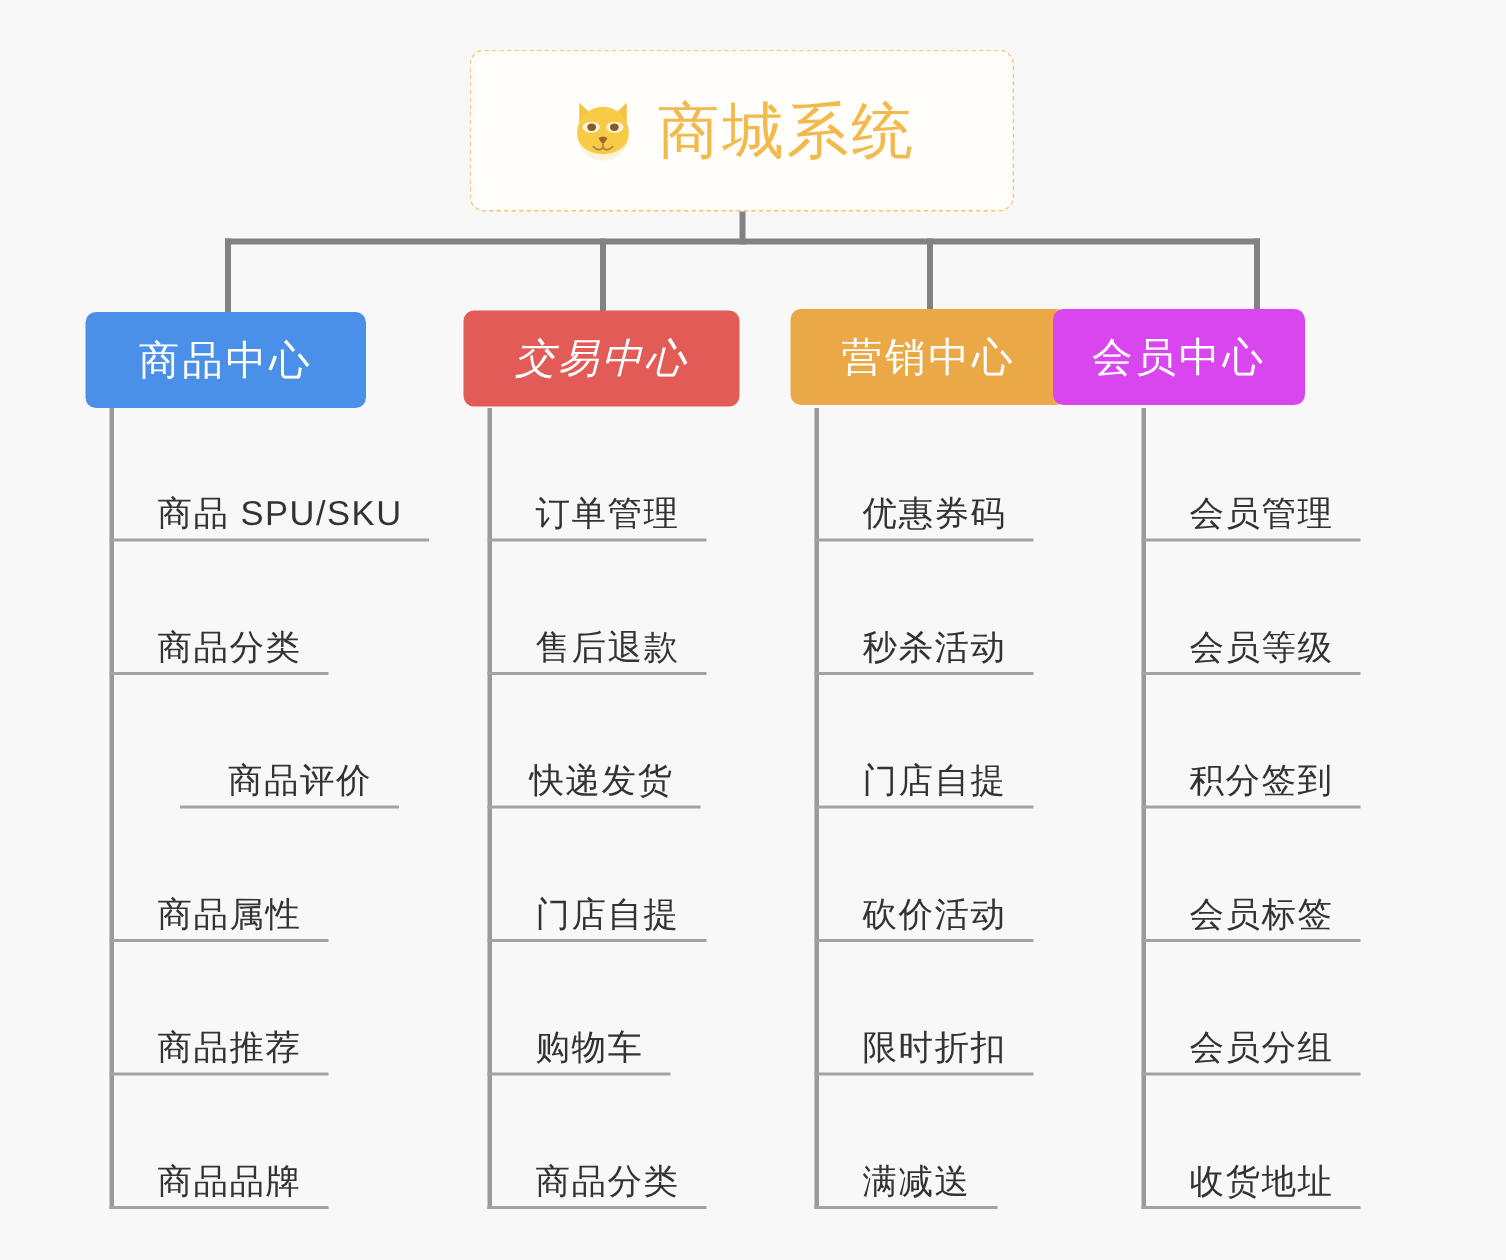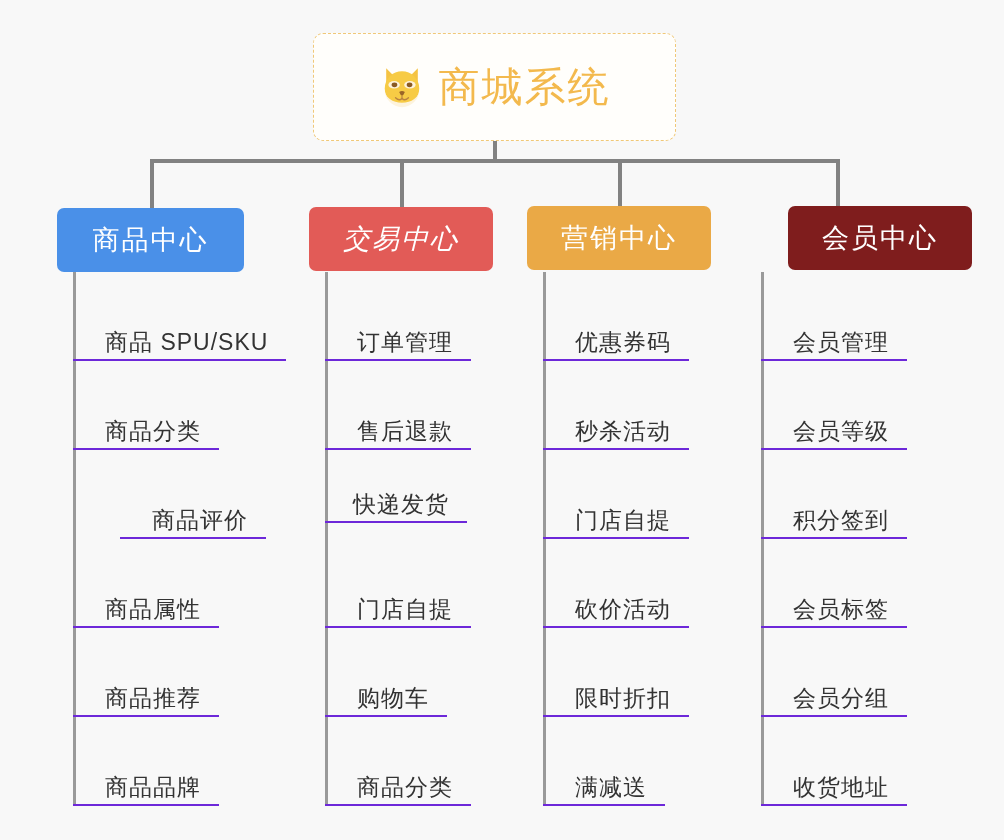--- a/index.html
+++ b/index.html
@@ -85,21 +85,21 @@
     width: 3px;
     background: #9a9a9a;
   }
   .leaf {
     position: absolute;
     left: 0;
     height: 89px;
     box-sizing: border-box;
     display: flex;
     align-items: flex-end;
-    border-bottom: 2px solid #6d28d9;
+    border-bottom: 2px solid #a3a3a3;
     padding: 0 18px 4px 32px;
   }
   .leaf-label {
     font-size: 23px;
     color: #333333;
     line-height: 1.15;
     white-space: nowrap;
     letter-spacing: 1px;
   }
 </style>
@@ -136,21 +136,21 @@
 
   <div class="cat-box" style="left:57px; top:208px; width:187px; background:#4a90e8;">
     <span>商品中心</span>
   </div>
   <div class="cat-box" style="left:309px; top:207px; width:184px; background:#e25b57;font-style:italic;">
     <span>交易中心</span>
   </div>
   <div class="cat-box" style="left:527px; top:206px; width:184px; background:#eaa946;">
     <span>营销中心</span>
   </div>
-  <div class="cat-box" style="left:788px; top:206px; width:184px; background:#7f1d1d;">
+  <div class="cat-box" style="left:702px; top:206px; width:168px; background:#d946ef;">
     <span>会员中心</span>
   </div>
 
   <div class="column" style="left:73px;">
     <div class="trunk" style="height:534px;"></div>
     <div class="leaf" style="top:0px;">
         <span class="leaf-label">商品 SPU/SKU</span>
       </div>
     <div class="leaf" style="top:89px;text-align:right;">
         <span class="leaf-label">商品分类</span>
@@ -170,21 +170,21 @@
   </div>
 
   <div class="column" style="left:325px;">
     <div class="trunk" style="height:534px;"></div>
     <div class="leaf" style="top:0px;">
         <span class="leaf-label">订单管理</span>
       </div>
     <div class="leaf" style="top:89px;">
         <span class="leaf-label">售后退款</span>
       </div>
-    <div class="leaf" style="top:162px;padding-left:28px;">
+    <div class="leaf" style="top:178px;padding-left:28px;">
         <span class="leaf-label">快递发货</span>
       </div>
     <div class="leaf" style="top:267px;">
         <span class="leaf-label">门店自提</span>
       </div>
     <div class="leaf" style="top:356px;">
         <span class="leaf-label">购物车</span>
       </div>
     <div class="leaf" style="top:445px;">
         <span class="leaf-label">商品分类</span>

